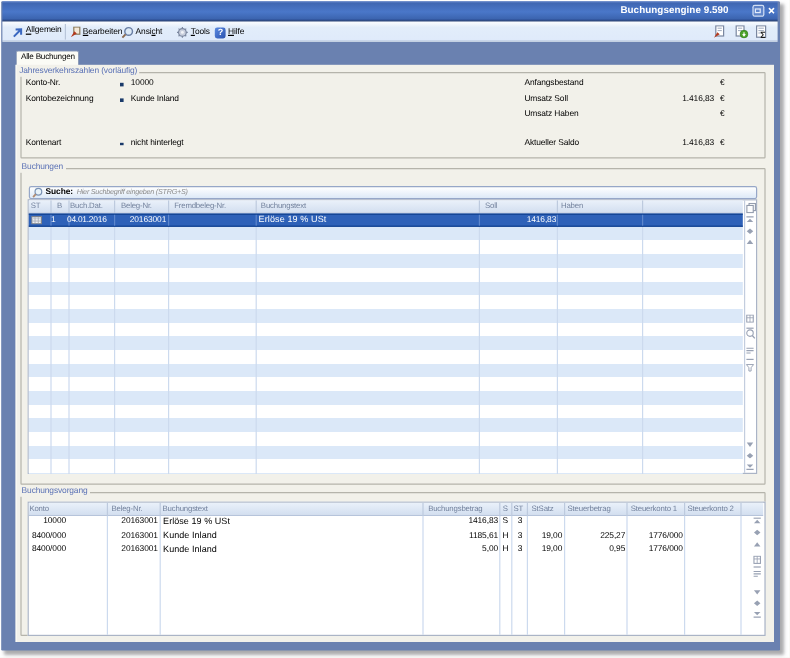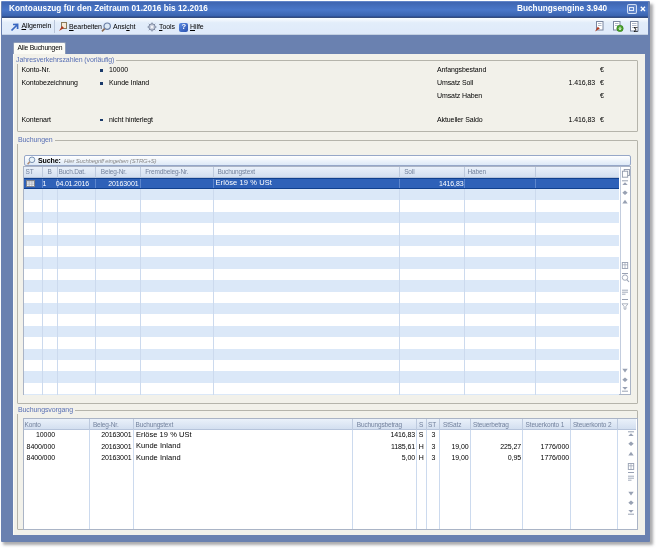--- a/index.html
+++ b/index.html
@@ -10,22 +10,21 @@
   .hdr{font-size:6.5px;letter-spacing:-0.15px;color:#73829d;white-space:nowrap;line-height:7px;}
   .lbl{font-size:7px;letter-spacing:-0.1px;color:#5a71b5;white-space:nowrap;background:#f2f1ea;padding:0 2px;line-height:8px;}
   .num{text-align:right;}
   .w{color:#ffffff;}
 </style>
 </head>
 <body>
 <div id="app">
 <div class="abs" style="left:1px;top:1px;width:648.5px;height:540.5px;background:#6a81b0;box-shadow:2.5px 3px 3px rgba(115,115,118,0.6);border-radius:1px;"></div>
 <div class="abs" style="left:2px;top:1px;width:646px;height:16.5px;background:linear-gradient(#7292d2 0%,#3f66b2 9%,#4a77c9 52%,#3c65b0 86%,#31549b 91%,#2a4a88 93%,#3d4f75 100%);"></div>
-<div class="abs" style="left:9px;top:3.6px;font-size:8.2px;font-weight:bold;color:#ffffff;letter-spacing:0.05px;white-space:nowrap;">Kontoauszug für den Zeitraum 01.2016 bis 12.2016</div>
-<div class="abs num" style="left:517px;top:3.6px;width:85px;font-size:8.2px;font-weight:bold;color:#ffffff;letter-spacing:0.05px;white-space:nowrap;">Buchungsengine 3.940</div>
+<div class="abs num" style="left:517px;top:3.6px;width:85px;font-size:8.2px;font-weight:bold;color:#ffffff;letter-spacing:0.05px;white-space:nowrap;">Buchungsengine 9.590</div>
 <div class="abs" style="left:626.5px;top:4px;width:8px;height:8px;border:1px solid rgba(230,238,252,0.85);border-radius:2px;background:rgba(255,255,255,0.14);"></div>
 <div class="abs" style="left:629px;top:6.5px;width:3px;height:2.5px;border:1px solid rgba(240,245,255,0.9);"></div>
 <svg class="abs" style="left:639.5px;top:5.5px;" width="6" height="6">
       <path d="M0.8,0.8 L5,5 M5,0.8 L0.8,5" stroke="#ffffff" stroke-width="1.3"></path>
     </svg>
 <div class="abs" style="left:2px;top:17.5px;width:646px;height:17.9px;background:linear-gradient(#fbfdff,#e2edfa 30%,#dfeafa);border-bottom:1px solid #c3d0e2;box-sizing:border-box;"></div>
 <svg class="abs" style="left:9.5px;top:22.7px;" width="10" height="9">
       <path d="M1.5,7.5 L7,2 M3,1.5 L7.6,1.4 L7.6,6" stroke="#3a68c0" stroke-width="1.7" fill="none"></path>
     </svg>
 <div class="abs t7" style="left:21.5px;top:22px;"><u>A</u>llgemein</div>

